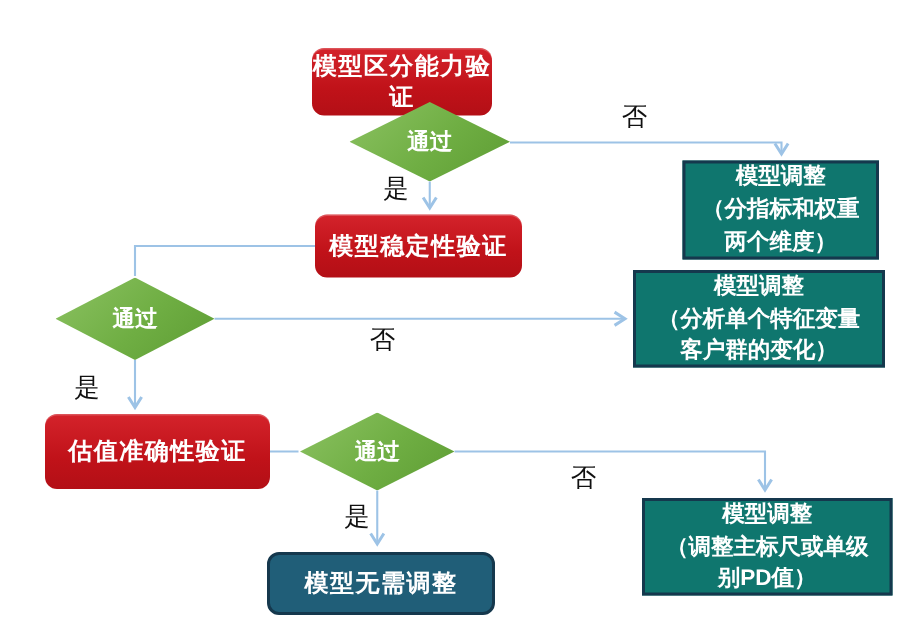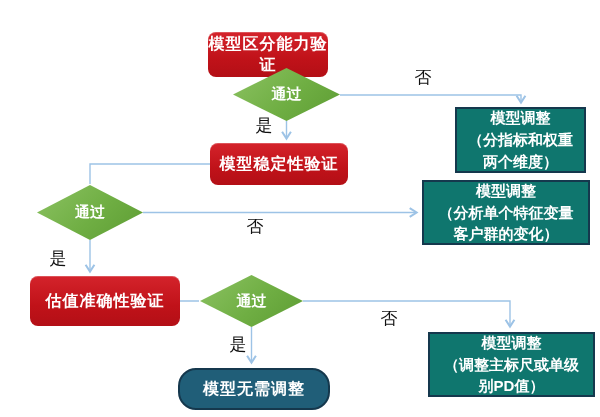--- a/index.html
+++ b/index.html
@@ -7,21 +7,21 @@
   .canvas{position:relative;width:600px;height:417px;background:#ffffff;overflow:hidden;}
   .node{position:absolute;display:flex;align-items:center;justify-content:center;
         text-align:center;color:#ffffff;font-weight:bold;box-sizing:border-box;}
   .process{background:linear-gradient(180deg,#d4232b 0%,#c01219 60%,#b30f16 100%);
            border-radius:8px;font-size:16px;letter-spacing:1px;
            box-shadow:inset 0 1px 0 rgba(255,255,255,.22);}
   .decision{background:linear-gradient(135deg,#8cc262 0%,#6fae43 55%,#5d9c33 100%);
             clip-path:polygon(50% 0,100% 50%,50% 100%,0 50%);font-size:15px;}
   .adjust{background:#0f766e;border:2px solid #15384d;font-size:15px;line-height:1.45;
           white-space:pre-line;}
-  .endnode{background:#205e78;border:2px solid #15384d;border-radius:18px;
+  .endnode{background:#205e78;border:2px solid #15384d;border-radius:8px;
            font-size:16px;letter-spacing:1px;}
   .edge-label{position:absolute;color:#111111;font-size:17px;width:36px;text-align:center;}
   svg.connectors{position:absolute;left:0;top:0;}
 </style>
 </head>
 <body>
 
 <div class="canvas">
 
   <svg class="connectors" width="600" height="417" viewBox="0 0 600 417">

